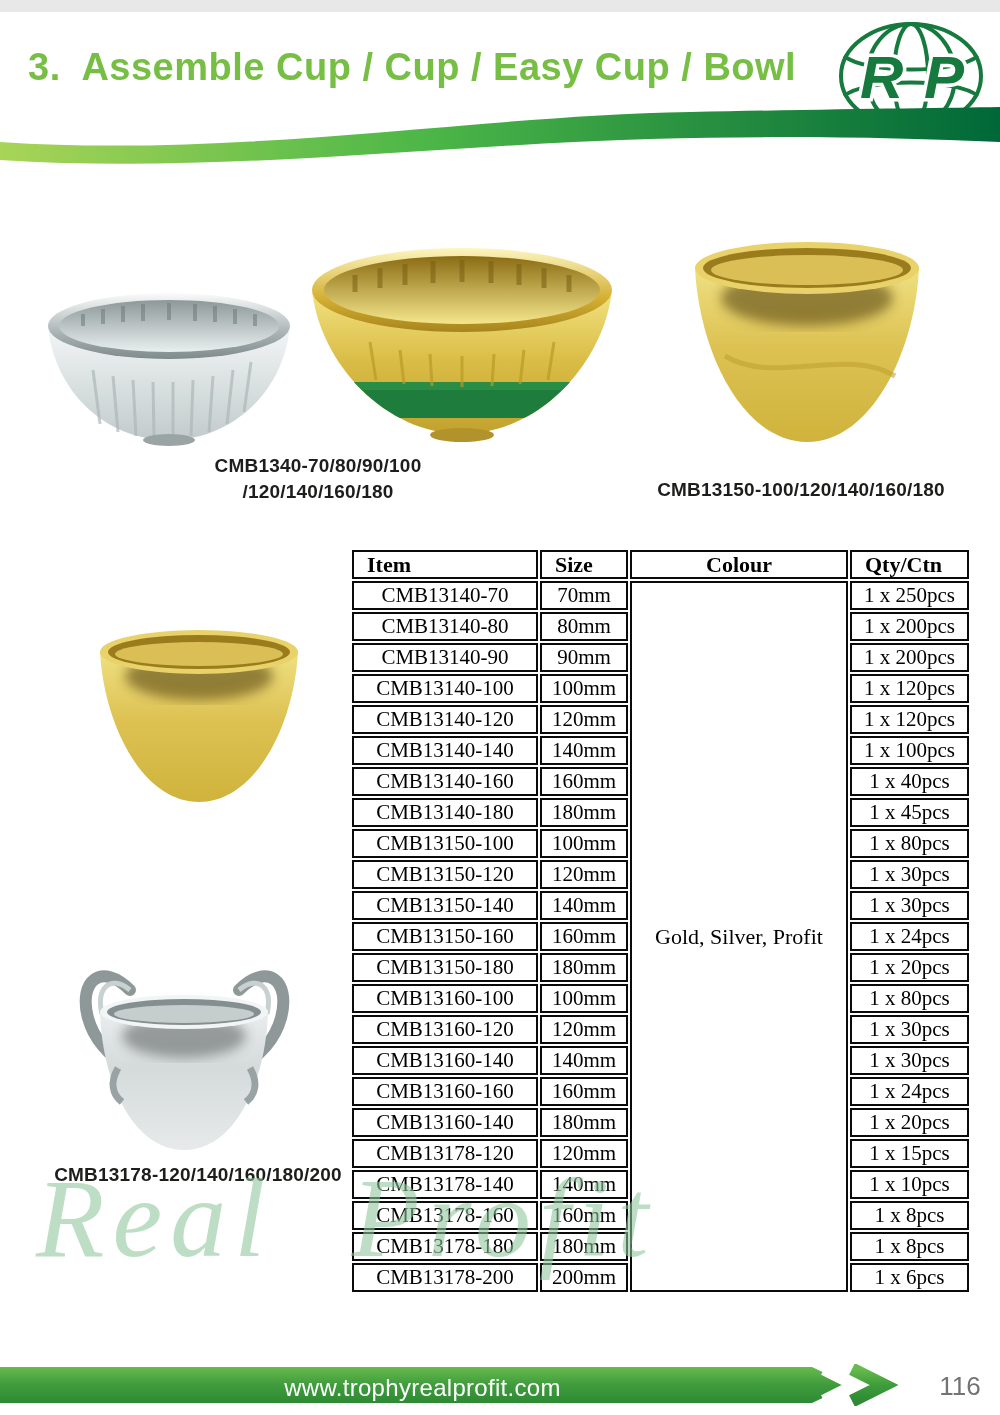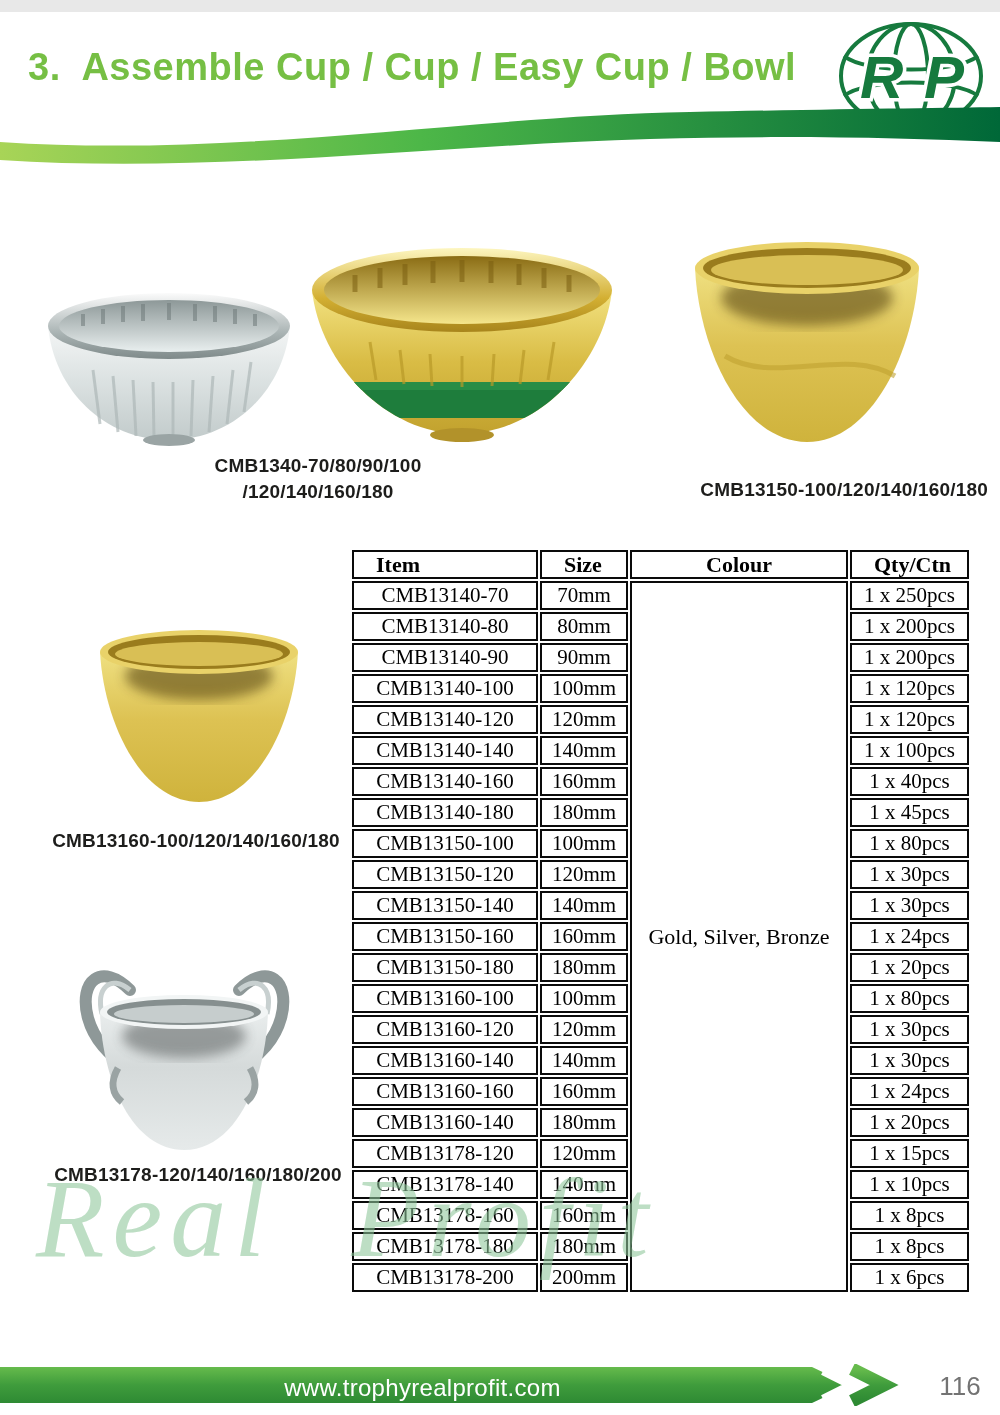--- a/index.html
+++ b/index.html
@@ -14,39 +14,39 @@
   .logo { position:absolute; right:14px; top:8px; }
   .swoosh { position:absolute; left:0; top:88px; }
 
   .photo { position:absolute; }
 
   .caption {
     position:absolute; text-align:center; color:#1d1d1b;
     font-size:19px; line-height:1.38; letter-spacing:0.2px;font-weight:bold;
   }
   .cap-bowl-small  { left:168px; top:441px; width:300px; }
-  .cap-bowl-gold   { left:648px; top:465px; width:340px;text-align:right; }
+  .cap-bowl-gold   { left:631px; top:465px; width:340px; }
   .cap-cup-gold    { left:46px;  top:816px; width:300px; }
   .cap-cup-silver  { left:48px;  top:1150px; width:300px; }
 
   .spec-table {
     position:absolute; left:352px; top:538px;
     display:grid;
     grid-template-columns:186px 88px 218px 119px;
     grid-auto-rows:29px; gap:2px;
     font-family:"Liberation Serif", serif; font-size:21px; color:#000;
     z-index:2;
   }
   .cell {
     border:2px solid #0a0a0a; background:#fff;
     display:flex; align-items:center; justify-content:center;
     padding:0 4px; overflow:hidden;
   }
   .cell.hdr { font-weight:bold; font-size:22px; }
-  .cell.left { justify-content:flex-start; padding-left:22px; }
+  .cell.left { justify-content:flex-start; padding-left:13px; }
   .colour-cell {
     grid-column:3; grid-row:2 / span 23;
     font-size:22px;
   }
 
   .watermark {
     position:absolute; left:36px; top:1142px; z-index:5;
     font-family:"Liberation Serif", serif; font-style:italic;
     font-size:112px; color:#8fc79b; opacity:0.58;
     letter-spacing:8px; word-spacing:42px; white-space:nowrap;
@@ -237,29 +237,28 @@
     <ellipse cx="132" cy="54" rx="70" ry="9" fill="#c6cdcd"></ellipse>
     <path d="M66,108 C58,122 60,134 70,142" stroke="#9aa3a3" stroke-width="7" fill="none"></path>
     <path d="M198,108 C206,122 204,134 194,142" stroke="#9aa3a3" stroke-width="7" fill="none"></path>
   </svg>
 
   <div class="caption cap-bowl-small">
     <div>CMB1340-70/80/90/100</div>
     <div>/120/140/160/180</div>
   </div>
   <div class="caption cap-bowl-gold">CMB13150-100/120/140/160/180</div>
-  <div class="caption cap-cup-gold">CMB13160-100/120/140/160/180</div>
   <div class="caption cap-cup-silver">CMB13178-120/140/160/180/200</div>
 
   <div class="spec-table">
     <div class="cell hdr left">Item</div>
     <div class="cell hdr left">Size</div>
     <div class="cell hdr">Colour</div>
     <div class="cell hdr left">Qty/Ctn</div>
-    <div class="cell colour-cell">Gold, Silver, Bronze</div>
+    <div class="cell colour-cell">Gold, Silver, Profit</div>
 
       <div class="cell">CMB13140-70</div>
       <div class="cell">70mm</div>
       <div class="cell">1 x 250pcs</div>
 
       <div class="cell">CMB13140-80</div>
       <div class="cell">80mm</div>
       <div class="cell">1 x 200pcs</div>
 
       <div class="cell">CMB13140-90</div>

